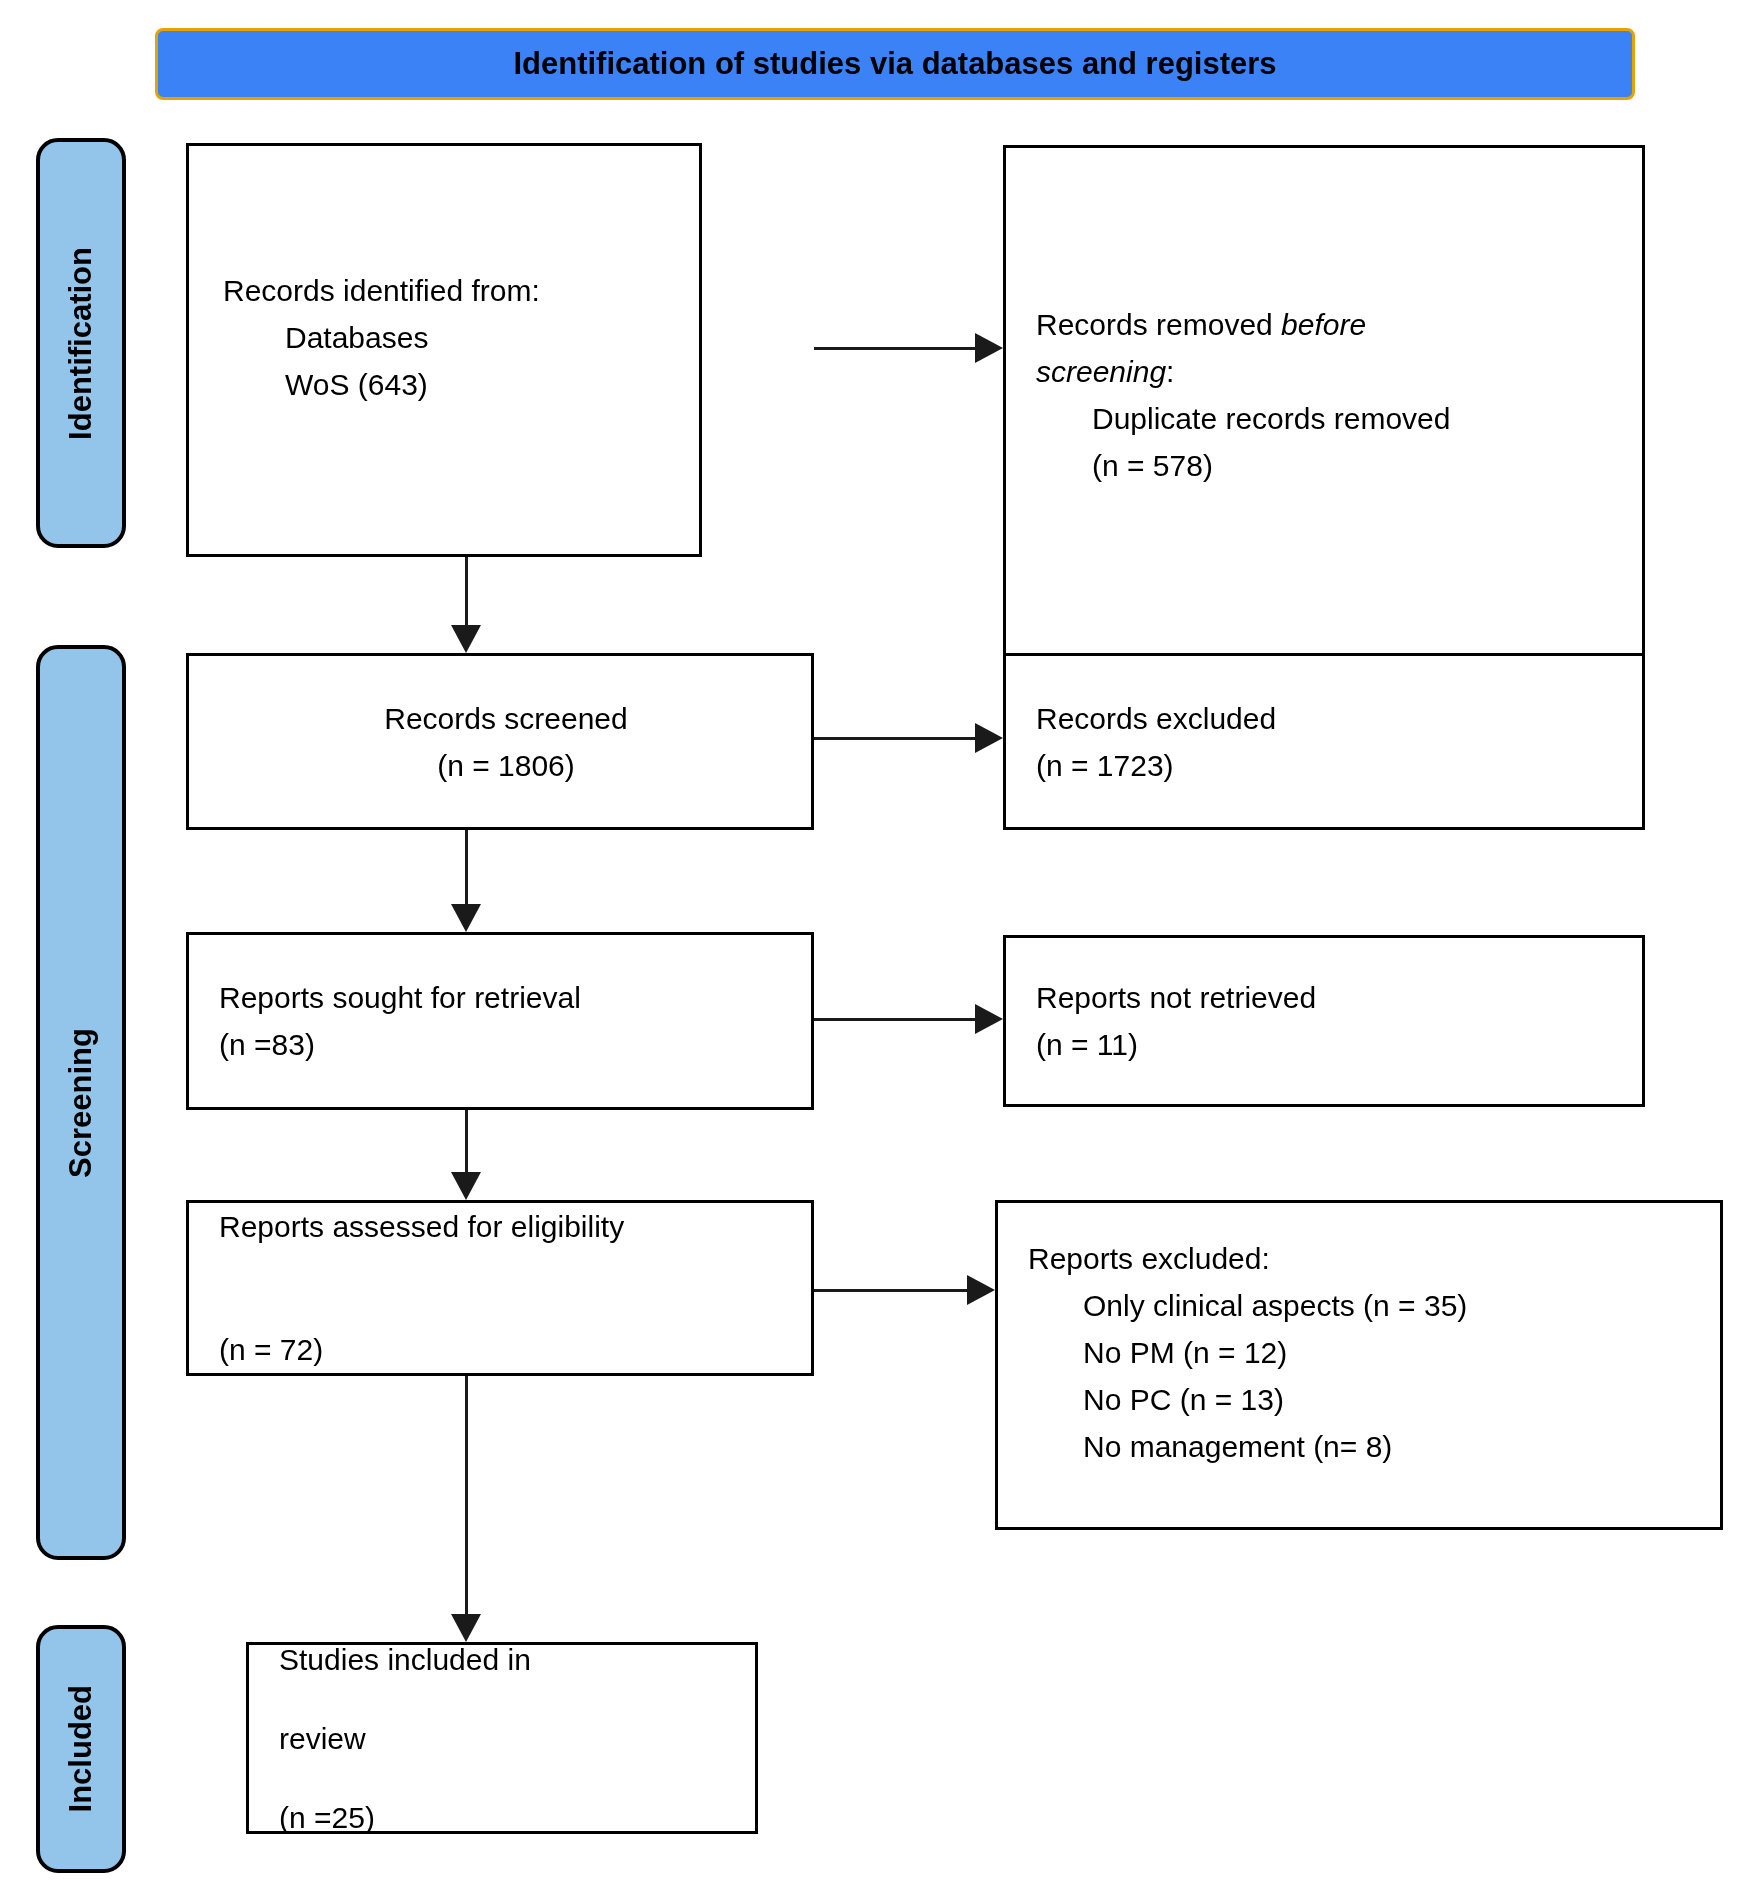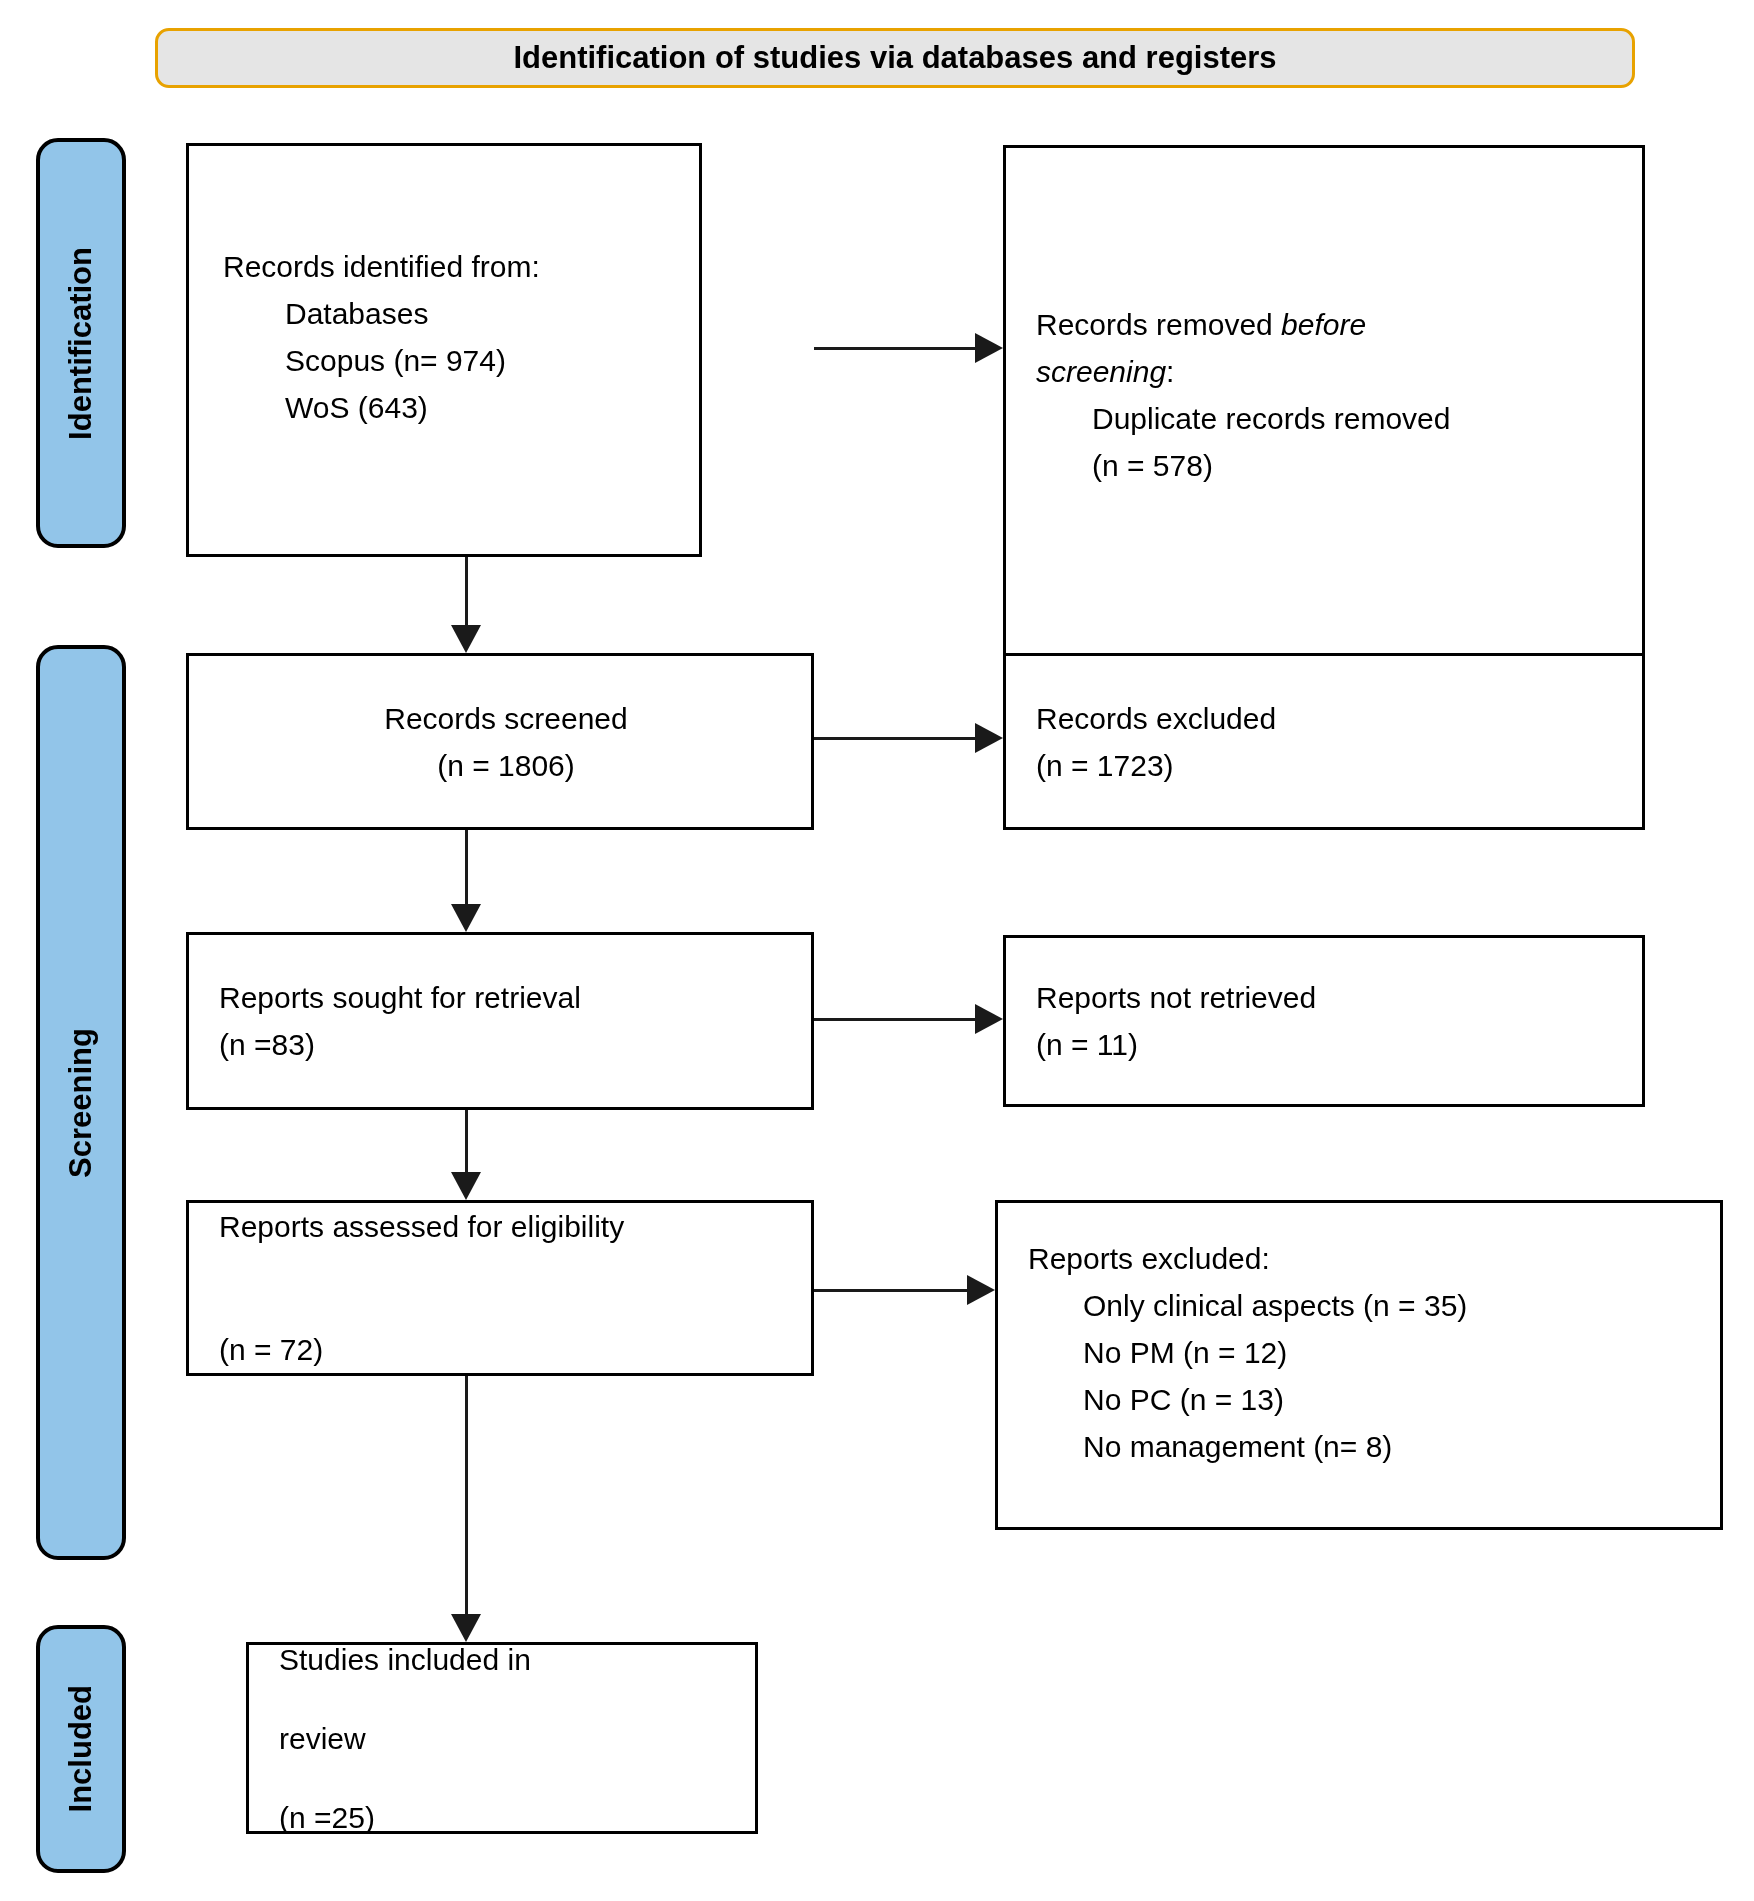--- a/index.html
+++ b/index.html
@@ -9,24 +9,24 @@
     position: relative;
     width: 1754px;
     height: 1901px;
     background: #ffffff;
     overflow: hidden;
   }
   
   .banner {
     position: absolute;
     left: 155px; top: 28px;
-    width: 1480px; height: 60px;
-    background: #e5e5e5;
+    width: 1480px; height: 72px;
+    background: #3b82f6;
     border: 3px solid #E8A200;
-    border-radius: 14px;
+    border-radius: 8px;
     display: flex; align-items: center; justify-content: center;
   }
   .banner-text { font-size: 31px; font-weight: bold; }
   
   .stage {
     position: absolute;
     left: 36px; width: 90px;
     background: #92C5E9;
     border: 4px solid #000;
     border-radius: 22px;
@@ -90,21 +90,20 @@
     <span class="stage-text">Screening</span>
   </div>
   <div class="stage stage-included">
     <span class="stage-text">Included</span>
   </div>
 
   <div class="box" style="left:186px; top:143px; width:516px; height:414px;">
     <div class="box-content" style="padding-bottom:26px;">
       <div class="line">Records identified from:</div>
       <div class="line indent">Databases</div>
-      <div class="line indent">Scopus (n= 974)</div>
       <div class="line indent">WoS (643)</div>
     </div>
   </div>
 
   <div class="box" style="left:1003px; top:145px; width:642px; height:520px;">
     <div class="box-content" style="padding-bottom:20px; padding-left:30px;">
       <div class="line"><span>Records removed </span><span class="italic">before</span></div>
       <div class="line"><span class="italic">screening</span><span>:</span></div>
       <div class="line indent" style="padding-left:56px;">Duplicate records removed</div>
       <div class="line indent" style="padding-left:56px;">(n = 578)</div>

